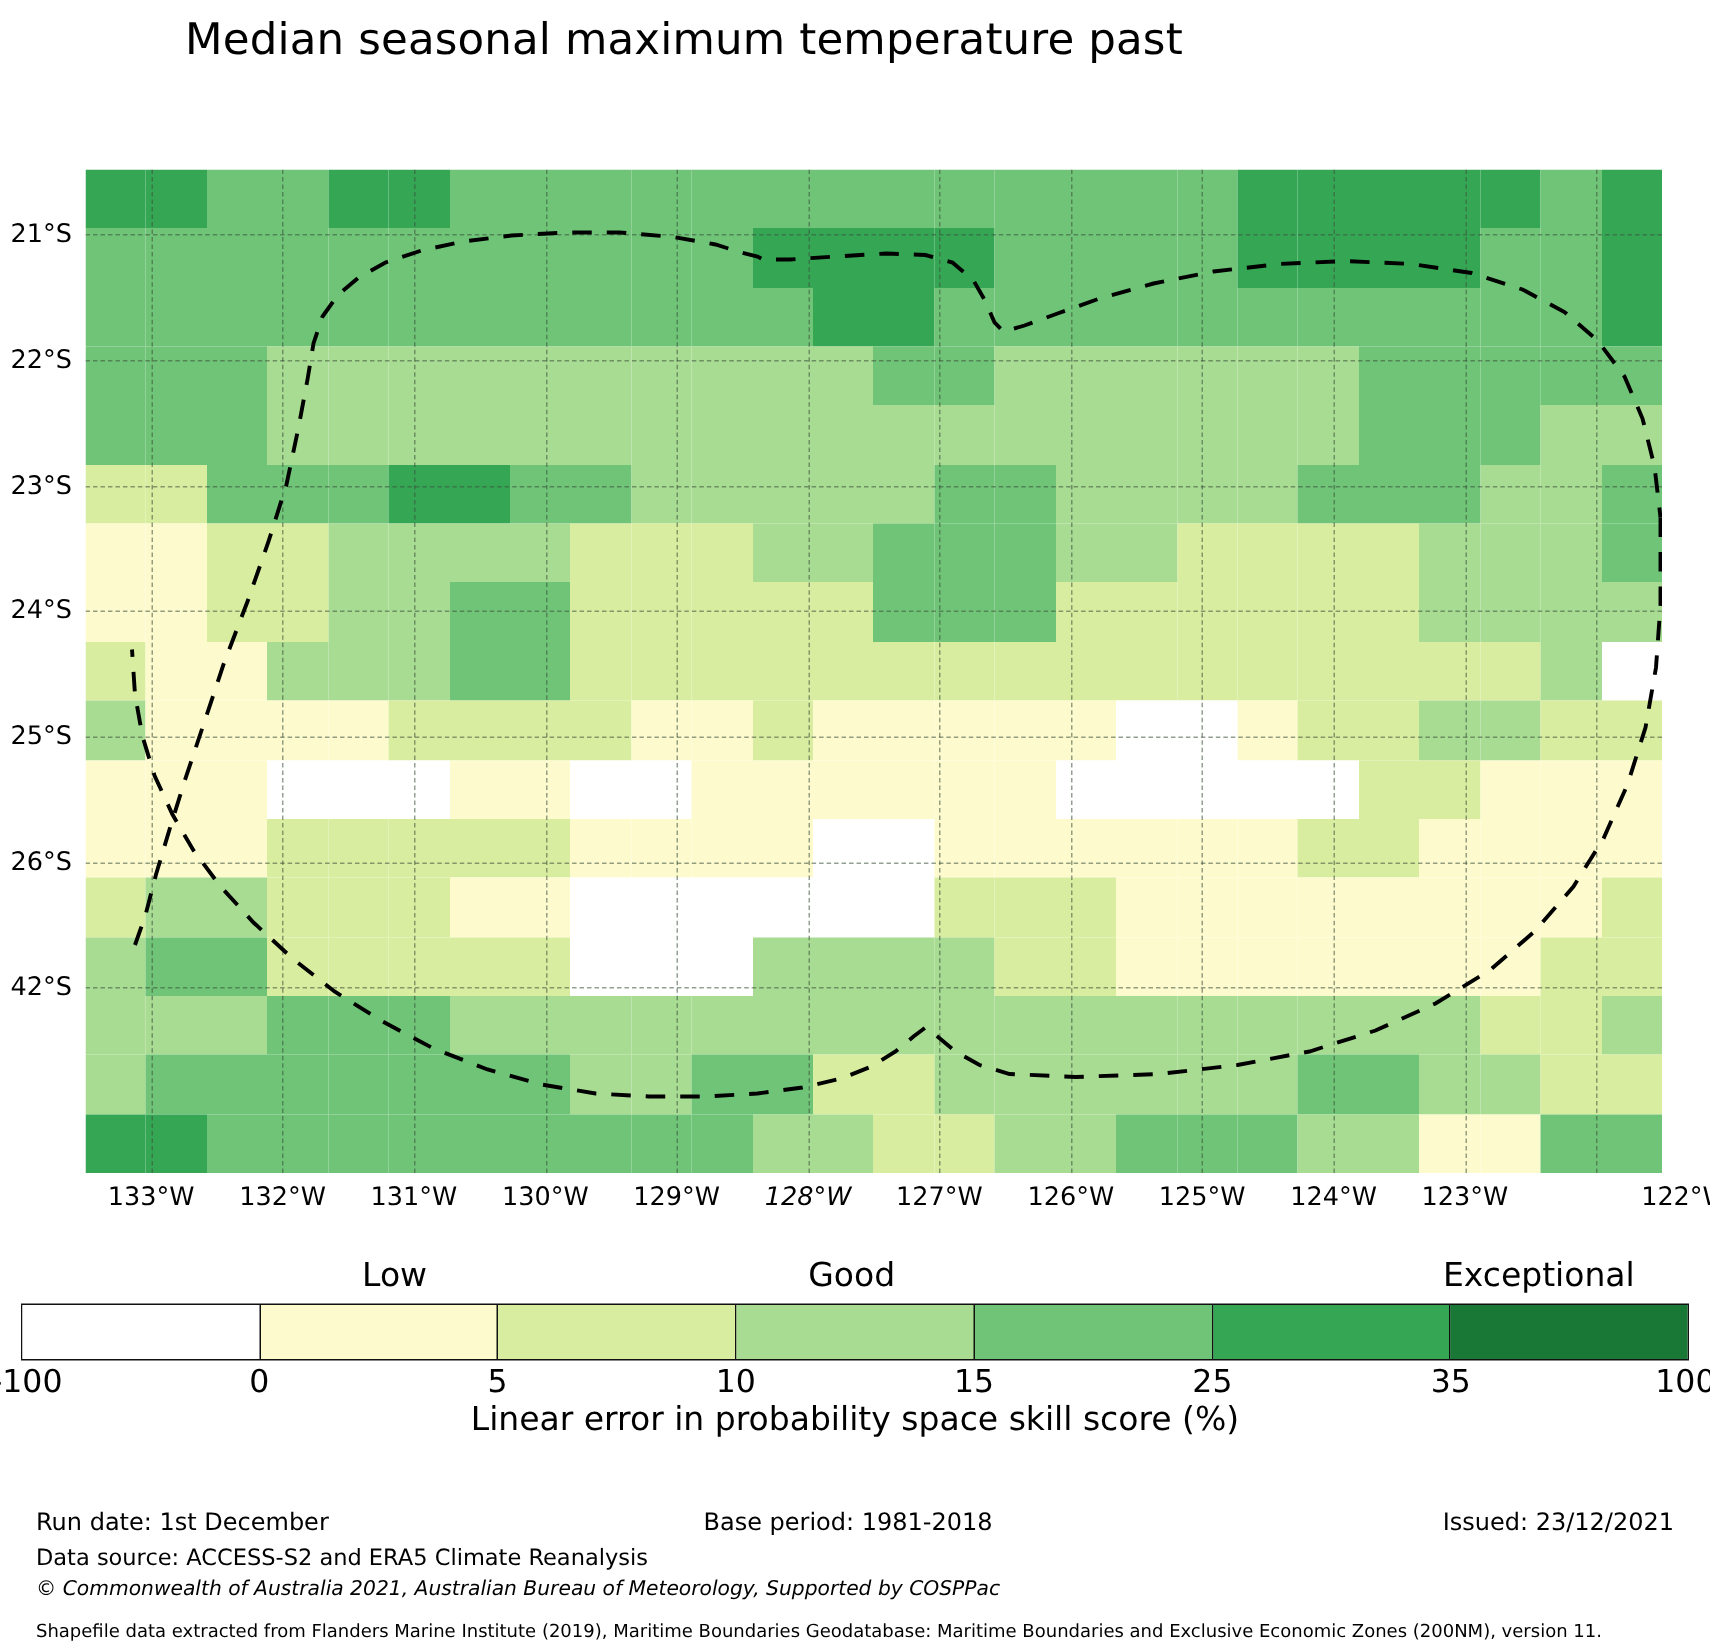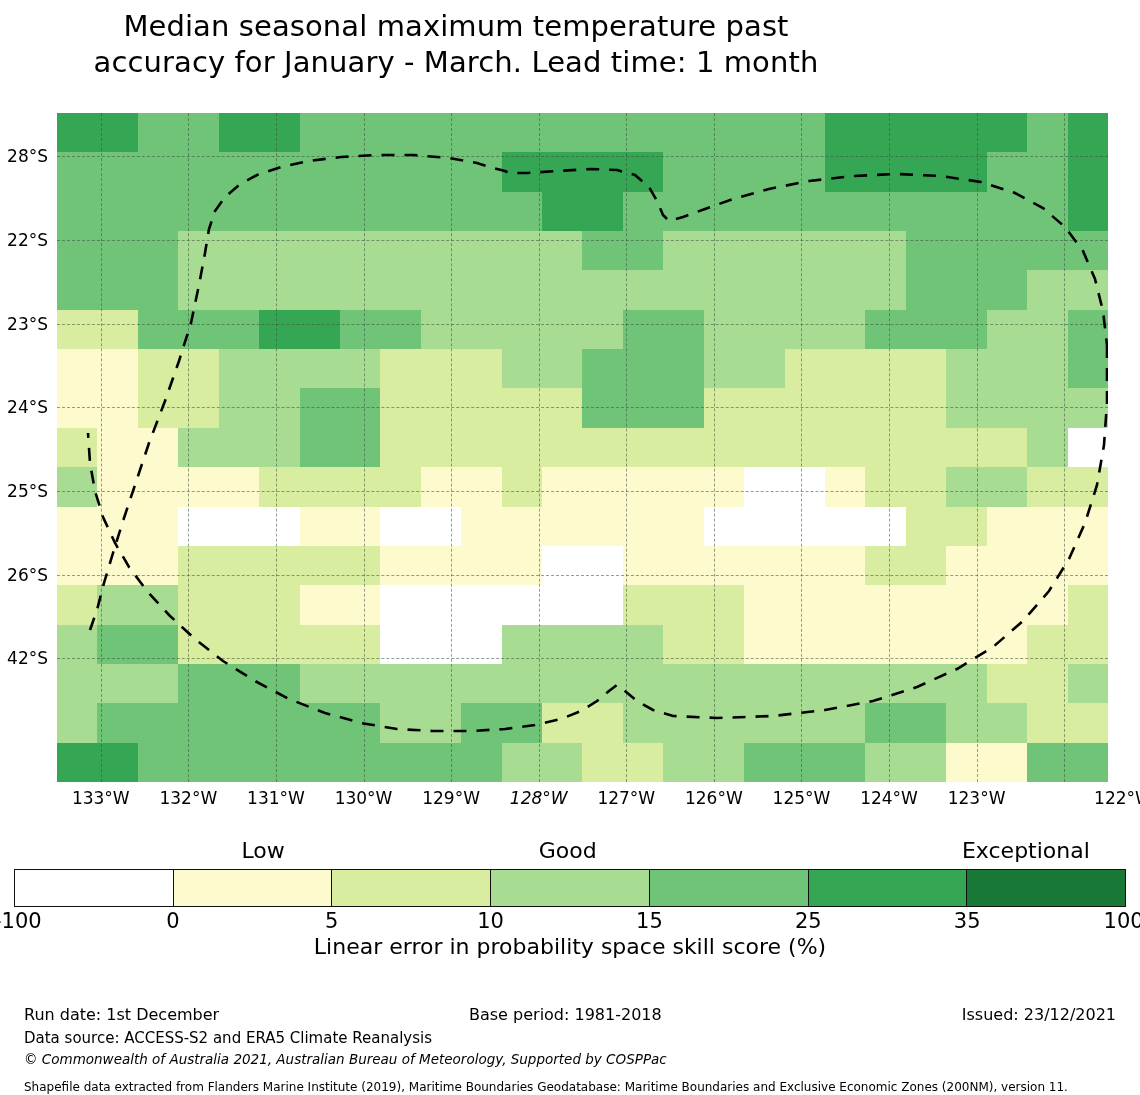--- a/index.html
+++ b/index.html
@@ -57,21 +57,20 @@
   .f-copy{position:absolute;left:24px;top:46px;font-size:13.5px;font-style:italic;}
   .f-shape{position:absolute;left:24px;top:74px;width:1098px;font-size:12px;line-height:16px;}
 </style>
 </head>
 <body>
 
 <div class="page">
 
   <div class="title">
     <span>Median seasonal maximum temperature past</span>
-    <span class="l2">accuracy for January - March. Lead time: 1 month</span>
   </div>
 
   <div class="plot-wrap">
     <div class="plot">
       <div class="cellgrid" id="cellgrid" style="grid-template-columns: repeat(26, 1fr); grid-template-rows: repeat(17, 1fr);">
           <div class="cell" style="background: rgb(53, 166, 84);"></div>
           <div class="cell" style="background: rgb(53, 166, 84);"></div>
           <div class="cell" style="background: rgb(111, 196, 119);"></div>
           <div class="cell" style="background: rgb(111, 196, 119);"></div>
           <div class="cell" style="background: rgb(53, 166, 84);"></div>
@@ -548,21 +547,21 @@
                  L 768 597 L 716 603 L 660 605 L 616 603 L 596 597 L 580 588
                  L 568 578 L 560 572 L 552 578 L 540 588 L 524 598 L 504 606
                  L 478 612 L 448 616 L 414 618 L 376 618 L 340 616 L 304 610
                  L 268 600 L 232 586 L 198 568 L 166 548 L 138 526 L 112 502
                  L 90 478 L 72 454 L 58 430 L 46 404 L 38 378 L 33 350 L 31 320" fill="none" stroke="#000" stroke-width="2.6" stroke-dasharray="13,10"></path>
       </svg>
     </div>
   </div>
 
   <div class="ylabels" id="ylabels">
-      <div class="ylab" style="top: 43.485px;">28°S</div>
+      <div class="ylab" style="top: 43.485px;">21°S</div>
       <div class="ylab" style="top: 127.11px;">22°S</div>
       <div class="ylab" style="top: 210.735px;">23°S</div>
       <div class="ylab" style="top: 294.36px;">24°S</div>
       <div class="ylab" style="top: 377.985px;">25°S</div>
       <div class="ylab" style="top: 461.61px;">26°S</div>
       <div class="ylab" style="top: 545.235px;">42°S</div>
     </div>
 
   <div class="xlabels" id="xlabels">
       <div class="xlab" style="left: 100.792px;">133°W</div>

